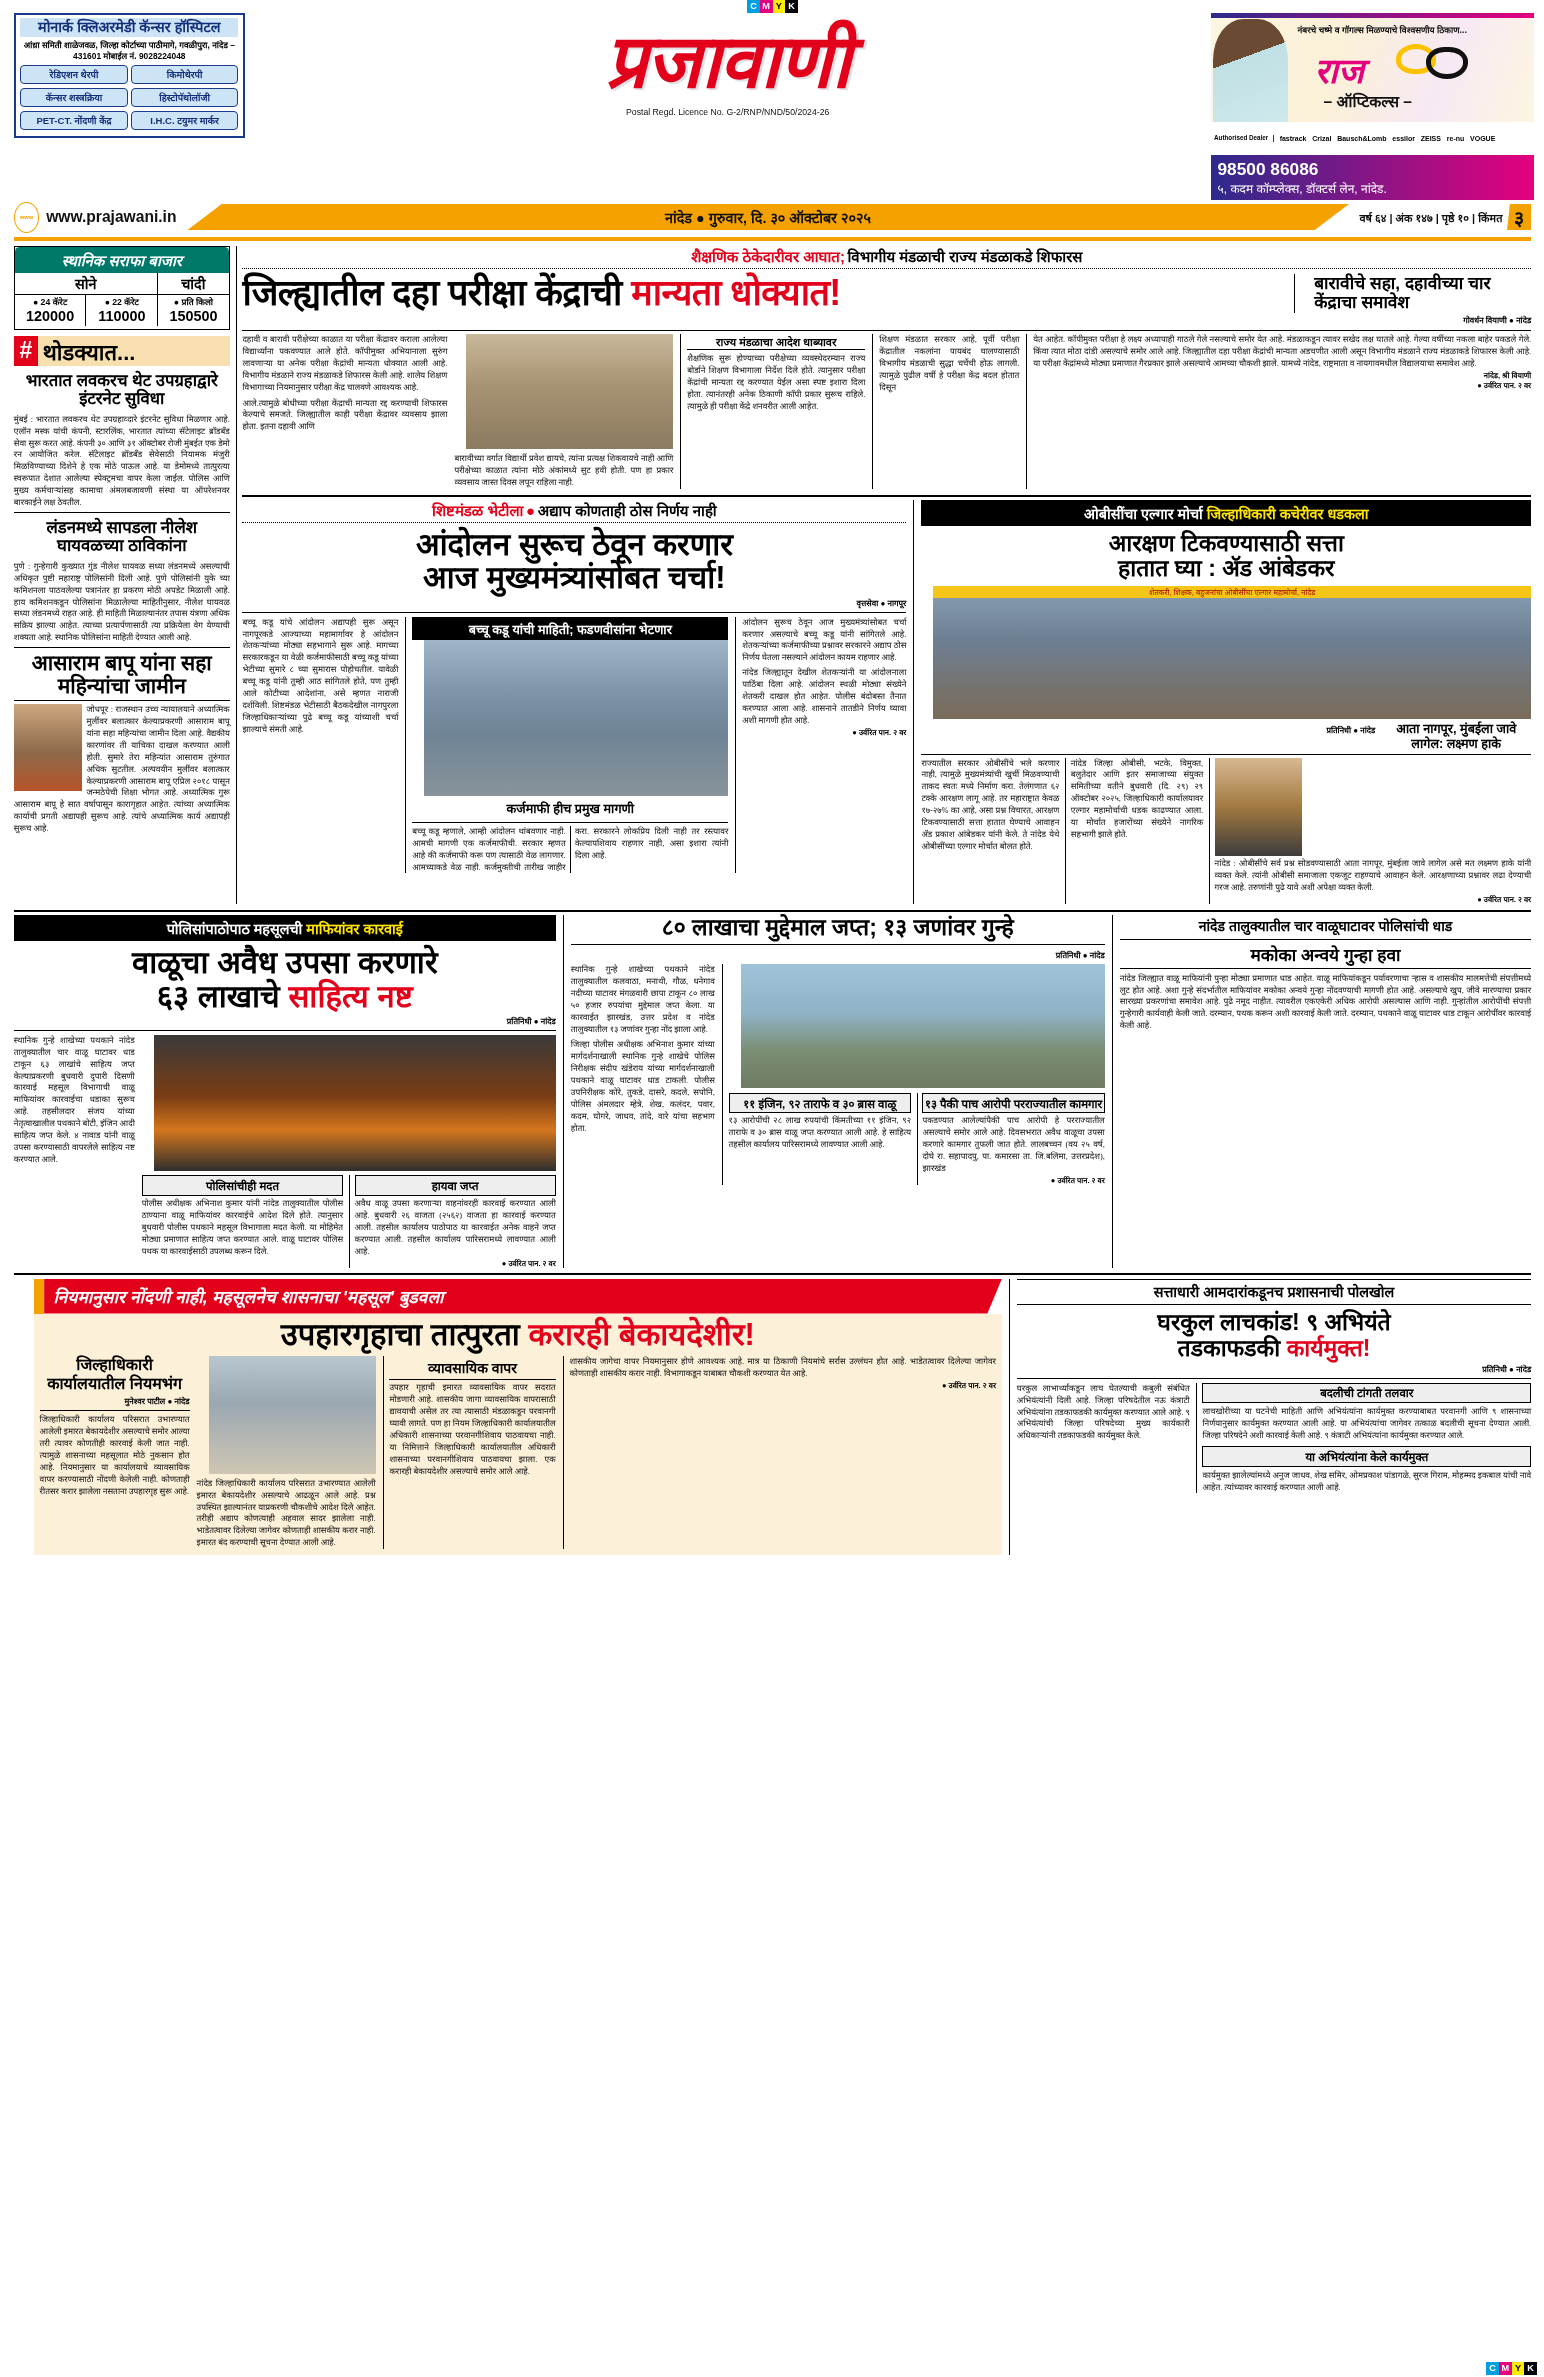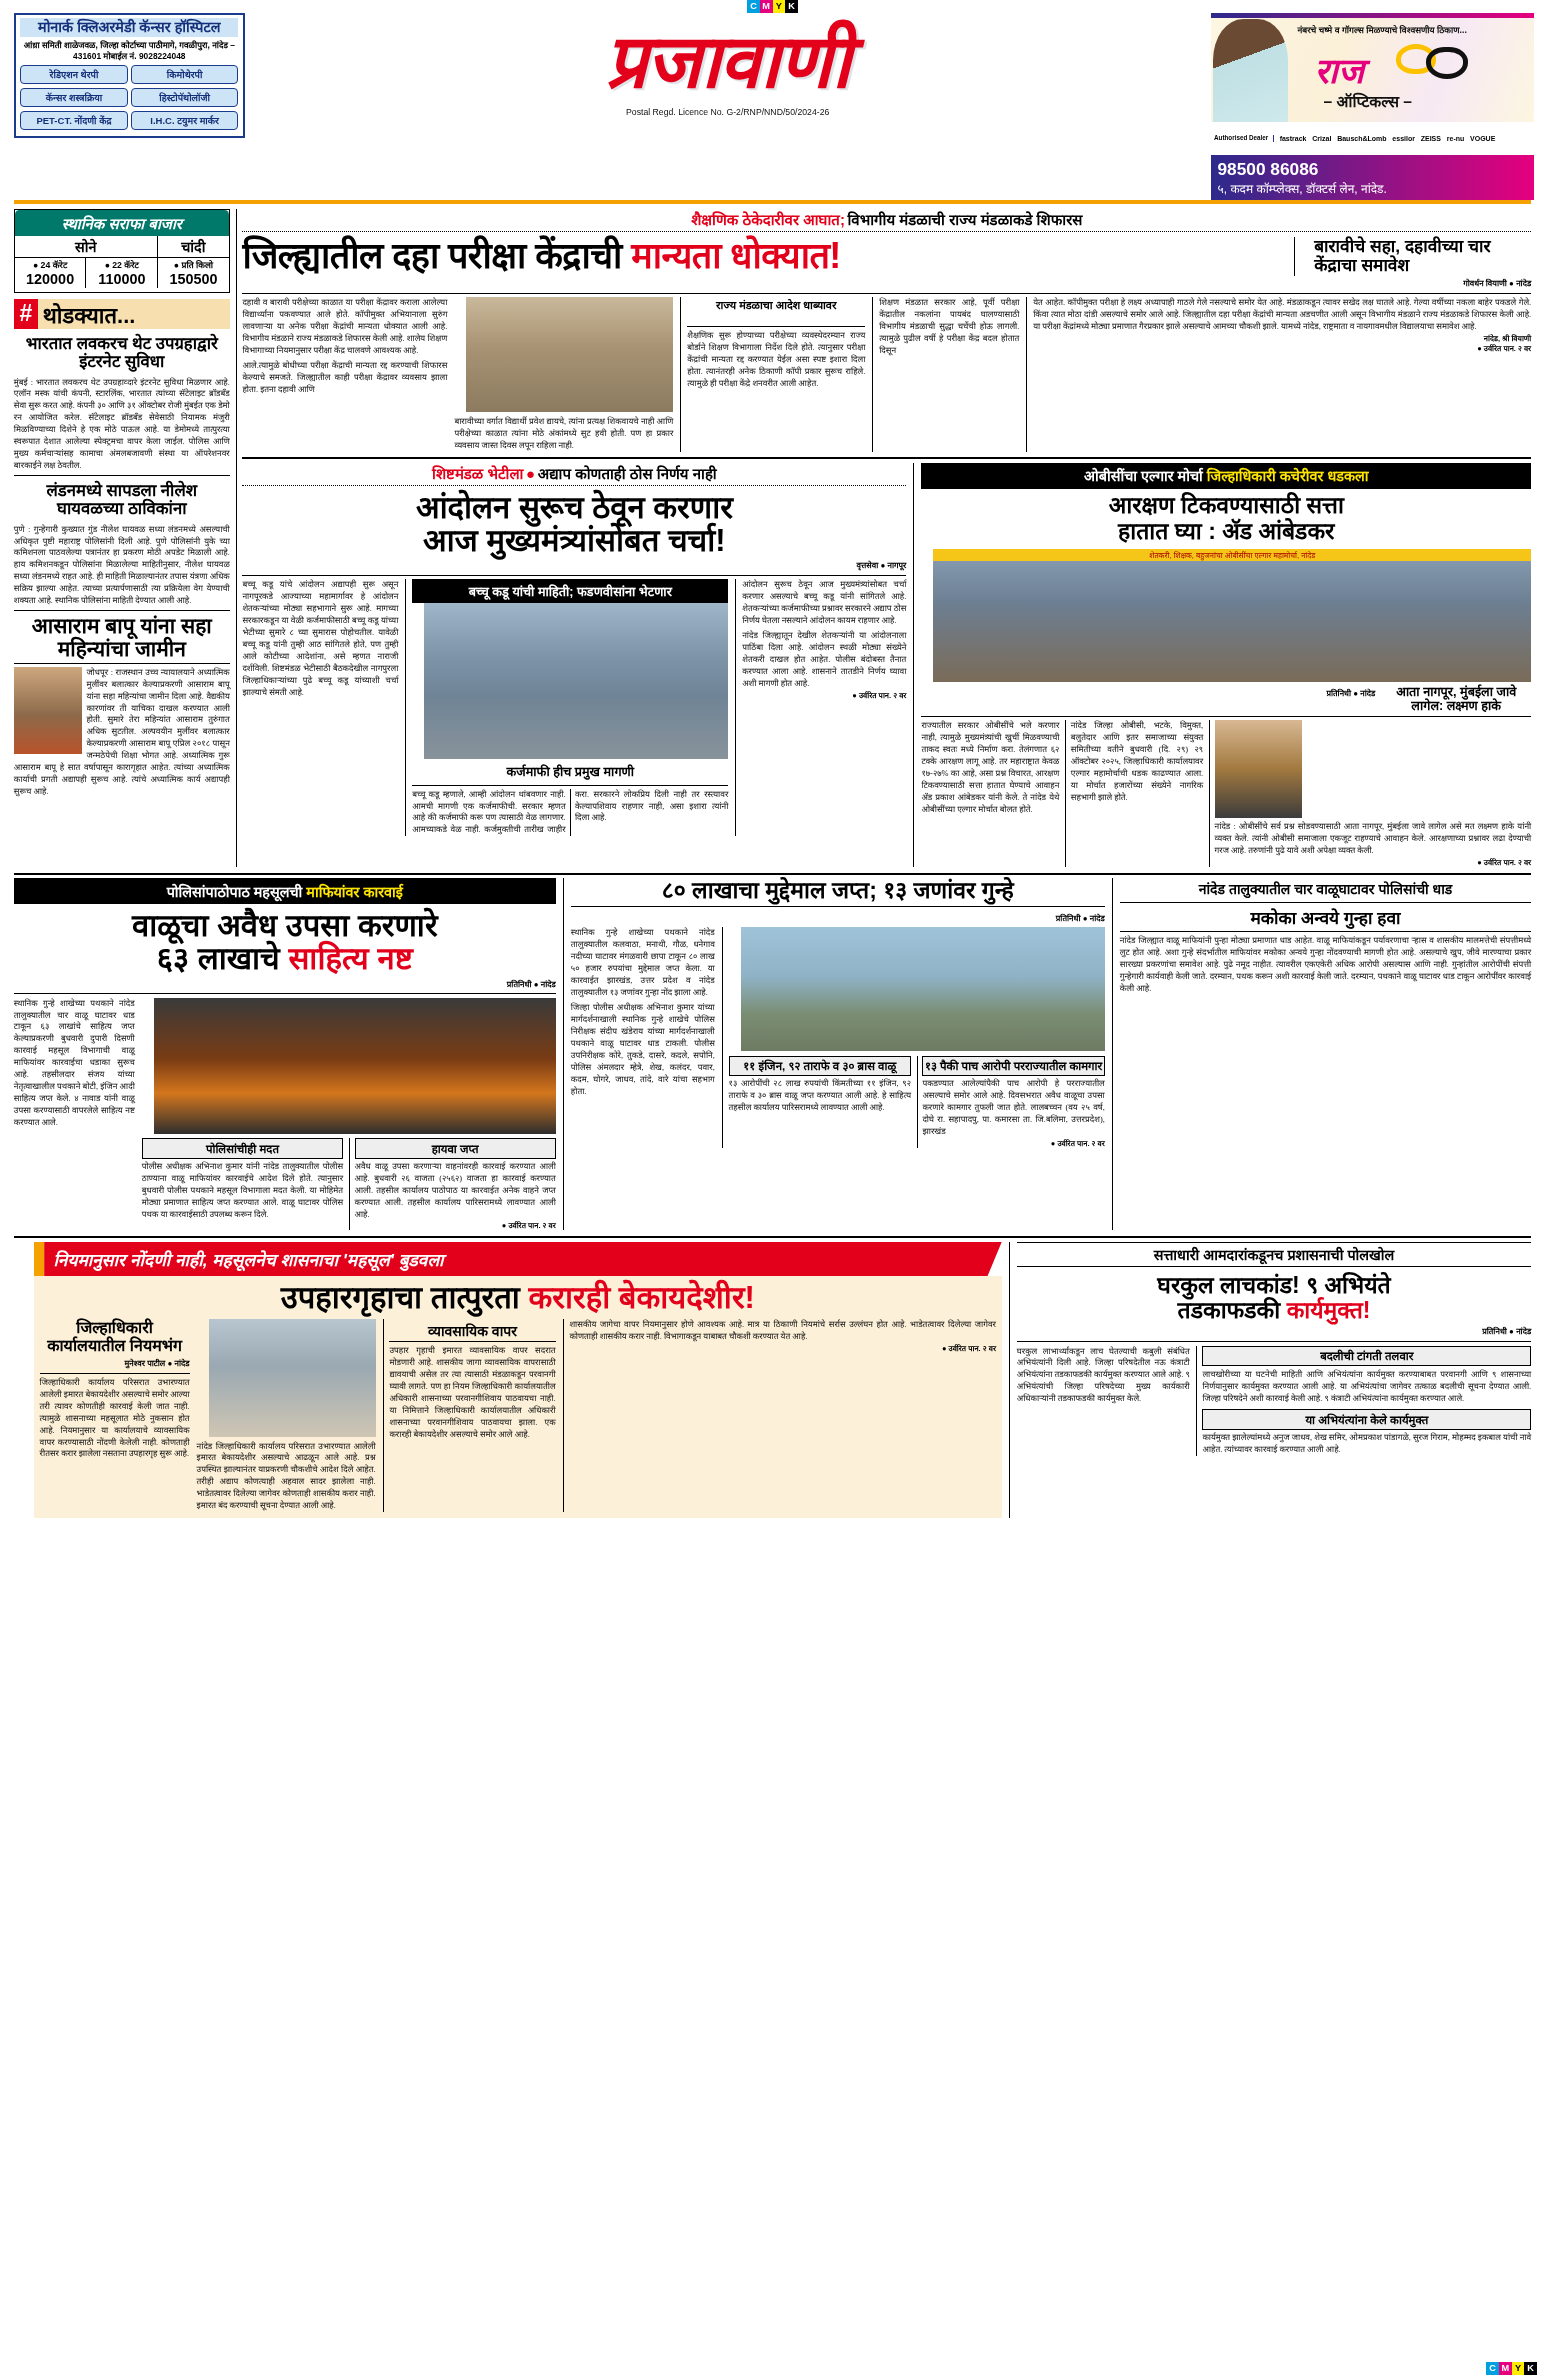--- a/index.html
+++ b/index.html
@@ -221,20 +221,27 @@
         <span>re-nu</span>
         <span>VOGUE</span>
       </div>
       <div class="phone">
         <div class="num">98500 86086</div>
         <div class="loc">५, कदम कॉम्प्लेक्स, डॉक्टर्स लेन, नांदेड.</div>
       </div>
     </div>
   </div>
 
+  <div class="infobar">
+    <div class="globe">www</div>
+    <div class="site">www.prajawani.in</div>
+    <div class="center">नांदेड ● गुरुवार, दि. ३० ऑक्टोबर २०२५</div>
+    <div class="right">वर्ष ६४ | अंक १४७ | पृष्ठे १० | किंमत</div>
+    <div class="price">३</div>
+  </div>
   <div class="orange-rule"></div>
 
   <div class="main">
 
     <div class="colL">
 
       <div class="sarafa">
         <div class="hd">स्थानिक सराफा बाजार</div>
         <div class="row" style="border-bottom:0.6px solid #000;">
           <div class="g2">
@@ -312,21 +319,21 @@
         <div style="display:flex; gap:7px; margin-top:3.5px;">
           <div style="width:205px;">
             <div class="body-text">दहावी व बारावी परीक्षेच्या काळात या परीक्षा केंद्रावर कराला आलेल्या विद्यार्थ्यांना पकवण्यात आले होते. कॉपीमुक्त अभियानाला सुरुंग लावणाऱ्या या अनेक परीक्षा केंद्रांची मान्यता धोक्यात आली आहे. विभागीय मंडळाने राज्य मंडळाकडे शिफारस केली आहे. शालेय शिक्षण विभागाच्या नियमानुसार परीक्षा केंद्र चालवणे आवश्यक आहे.</div>
             <div class="body-text" style="margin-top:3.5px;">आले.त्यामुळे बोधीच्या परीक्षा केंद्राची मान्यता रद्द करण्याची शिफारस केल्याचे समजते. जिल्ह्यातील काही परीक्षा केंद्रावर व्यवसाय झाला होता. इतना दहावी आणि</div>
           </div>
           <div style="width:219px;">
             <div class="photo class" style="height:115px;"></div>
             <div class="body-text" style="margin-top:3.5px;">बारावीच्या वर्गात विद्यार्थी प्रवेश द्यायचे, त्यांना प्रत्यक्ष शिकवायचे नाही आणि परीक्षेच्या काळात त्यांना मोठे अंकांमध्ये सुट हवी होती. पण हा प्रकार व्यवसाय जास्त दिवस लपून राहिला नाही.</div>
           </div>
           <div style="width:185px; border-left:0.6px solid #000; padding-left:5.8px;">
-            <div class="bold ctr" style="font-size:11px; border-bottom:0.6px solid #000; padding-bottom:14px; margin-bottom:2.9px;">राज्य मंडळाचा आदेश धाब्यावर</div>
+            <div class="bold ctr" style="font-size:11px; border-bottom:0.6px solid #000; padding-bottom:0; margin-bottom:2.9px;">राज्य मंडळाचा आदेश धाब्यावर</div>
             <div class="body-text">शैक्षणिक सुरू होण्याच्या परीक्षेच्या व्यवस्थेदरम्यान राज्य बोर्डाने शिक्षण विभागाला निर्देश दिले होते. त्यानुसार परीक्षा केंद्रांची मान्यता रद्द करण्यात येईल असा स्पष्ट इशारा दिला होता. त्यानंतरही अनेक ठिकाणी कॉपी प्रकार सुरूच राहिले. त्यामुळे ही परीक्षा केंद्रे शनवरीत आली आहेत.</div>
           </div>
           <div style="width:147px; border-left:0.6px solid #000; padding-left:5.8px;">
             <div class="body-text">शिक्षण मंडळात सरकार आहे, पूर्वी परीक्षा केंद्रातील नकलांना पायबंद घालण्यासाठी विभागीय मंडळाची सुद्धा चर्चेची होऊ लागली. त्यामुळे पुढील वर्षी हे परीक्षा केंद्र बदल होतात दिसून</div>
           </div>
           <div style="flex:1; border-left:0.6px solid #000; padding-left:5.8px;">
             <div class="body-text">येत आहेत. कॉपीमुक्त परीक्षा हे लक्ष्य अध्यापाही गाठले गेले नसल्याचे समोर येत आहे. मंडळाकडून त्यावर सखेद लक्ष घातले आहे. गेल्या वर्षीच्या नकला बाहेर पकडले गेले. किंवा त्यात मोठा दांडी असल्याचे समोर आले आहे. जिल्ह्यातील दहा परीक्षा केंद्रांची मान्यता अडचणीत आली असून विभागीय मंडळाने राज्य मंडळाकडे शिफारस केली आहे. या परीक्षा केंद्रांमध्ये मोठ्या प्रमाणात गैरप्रकार झाले असल्याचे आमच्या चौकशी झाले. यामध्ये नांदेड, राष्ट्रमाता व नायगावमधील विद्यालयाचा समावेश आहे.</div>
             <div class="cont">
               <span>नांदेड, श्री वियाणी</span><br>
               <span>● उर्वरित पान. २ वर</span>

